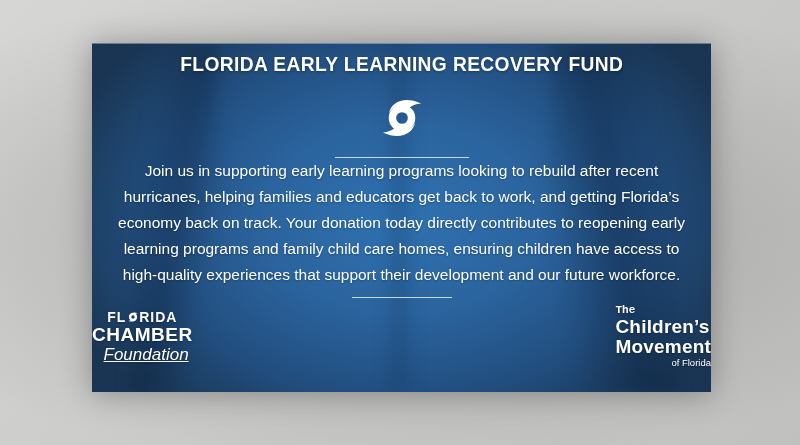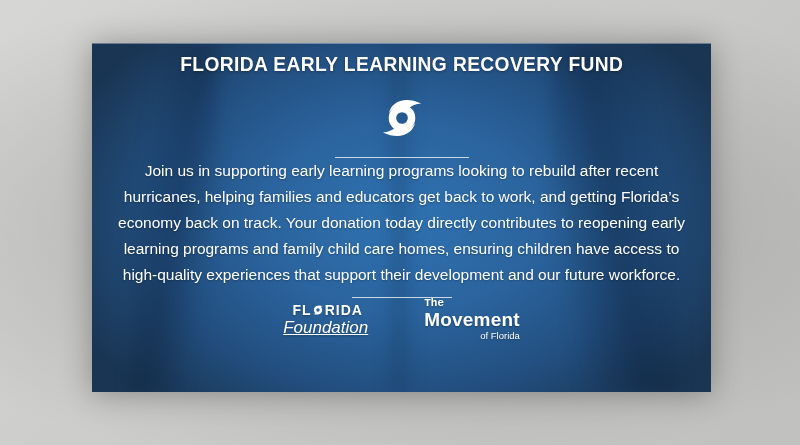--- a/index.html
+++ b/index.html
@@ -67,22 +67,23 @@
   .body-text {
     width: 588px;
     font-size: 15.5px;
     line-height: 26px;
     text-align: center;
     font-weight: normal;
     text-shadow: 0 1px 2px rgba(0,0,0,0.30);
   }
 
   .logos {
+    margin-top: 7px;
     width: 100%;
-    display: flex; align-items: center; justify-content: center;
+    display: flex; align-items: center; justify-content: space-between;
     gap: 52px;
   }
 
   
   .chamber { text-align: center; line-height: 1; text-shadow: 0 1px 2px rgba(0,0,0,0.3); }
   .chamber .l1 { font-size: 14px; font-weight: bold; letter-spacing: 1px; display: flex; align-items: center; justify-content: center; }
   .chamber .l1 .o-icon { display: inline-block; width: 12px; height: 12px; margin: 0 0.5px; }
   .chamber .l2 { font-size: 19px; font-weight: bold; letter-spacing: 0.5px; margin-top: 1px; }
   .chamber .l3 { font-size: 17px; font-style: italic; text-align: right; margin-top: 2px; padding-right: 4px; text-decoration: underline; }
 
@@ -138,26 +139,28 @@
             <span>FL</span>
             <span class="o-icon">
               <svg viewBox="0 0 64 64" width="12" height="12" aria-hidden="true">
                 <path fill="#ffffff" fill-rule="evenodd" d="M32 10a22 22 0 1 0 0 44 22 22 0 0 0 0-44zm0 13a9 9 0 1 1 0 18 9 9 0 0 1 0-18z"></path>
                 <path fill="#ffffff" d="M12 25C17 9 36 2 58 12c-8 .5-14 3-18 7A22 22 0 0 0 12 25z"></path>
                 <path fill="#ffffff" d="M52 39C47 55 28 62 6 52c8-.5 14-3 18-7a22 22 0 0 0 28-6z"></path>
               </svg>
             </span>
             <span>RIDA</span>
           </div>
+          <div class="l2">CHAMBER</div>
           <div class="l3">Foundation</div>
         </div>
 
 
         <div class="tcm">
           <div class="the">The</div>
+          <div class="big">Children’s</div>
           <div class="big">Movement</div>
           <div class="small">of Florida</div>
         </div>
 
       </div>
     </div>
   </div>
 </div>
 
 </body></html>

